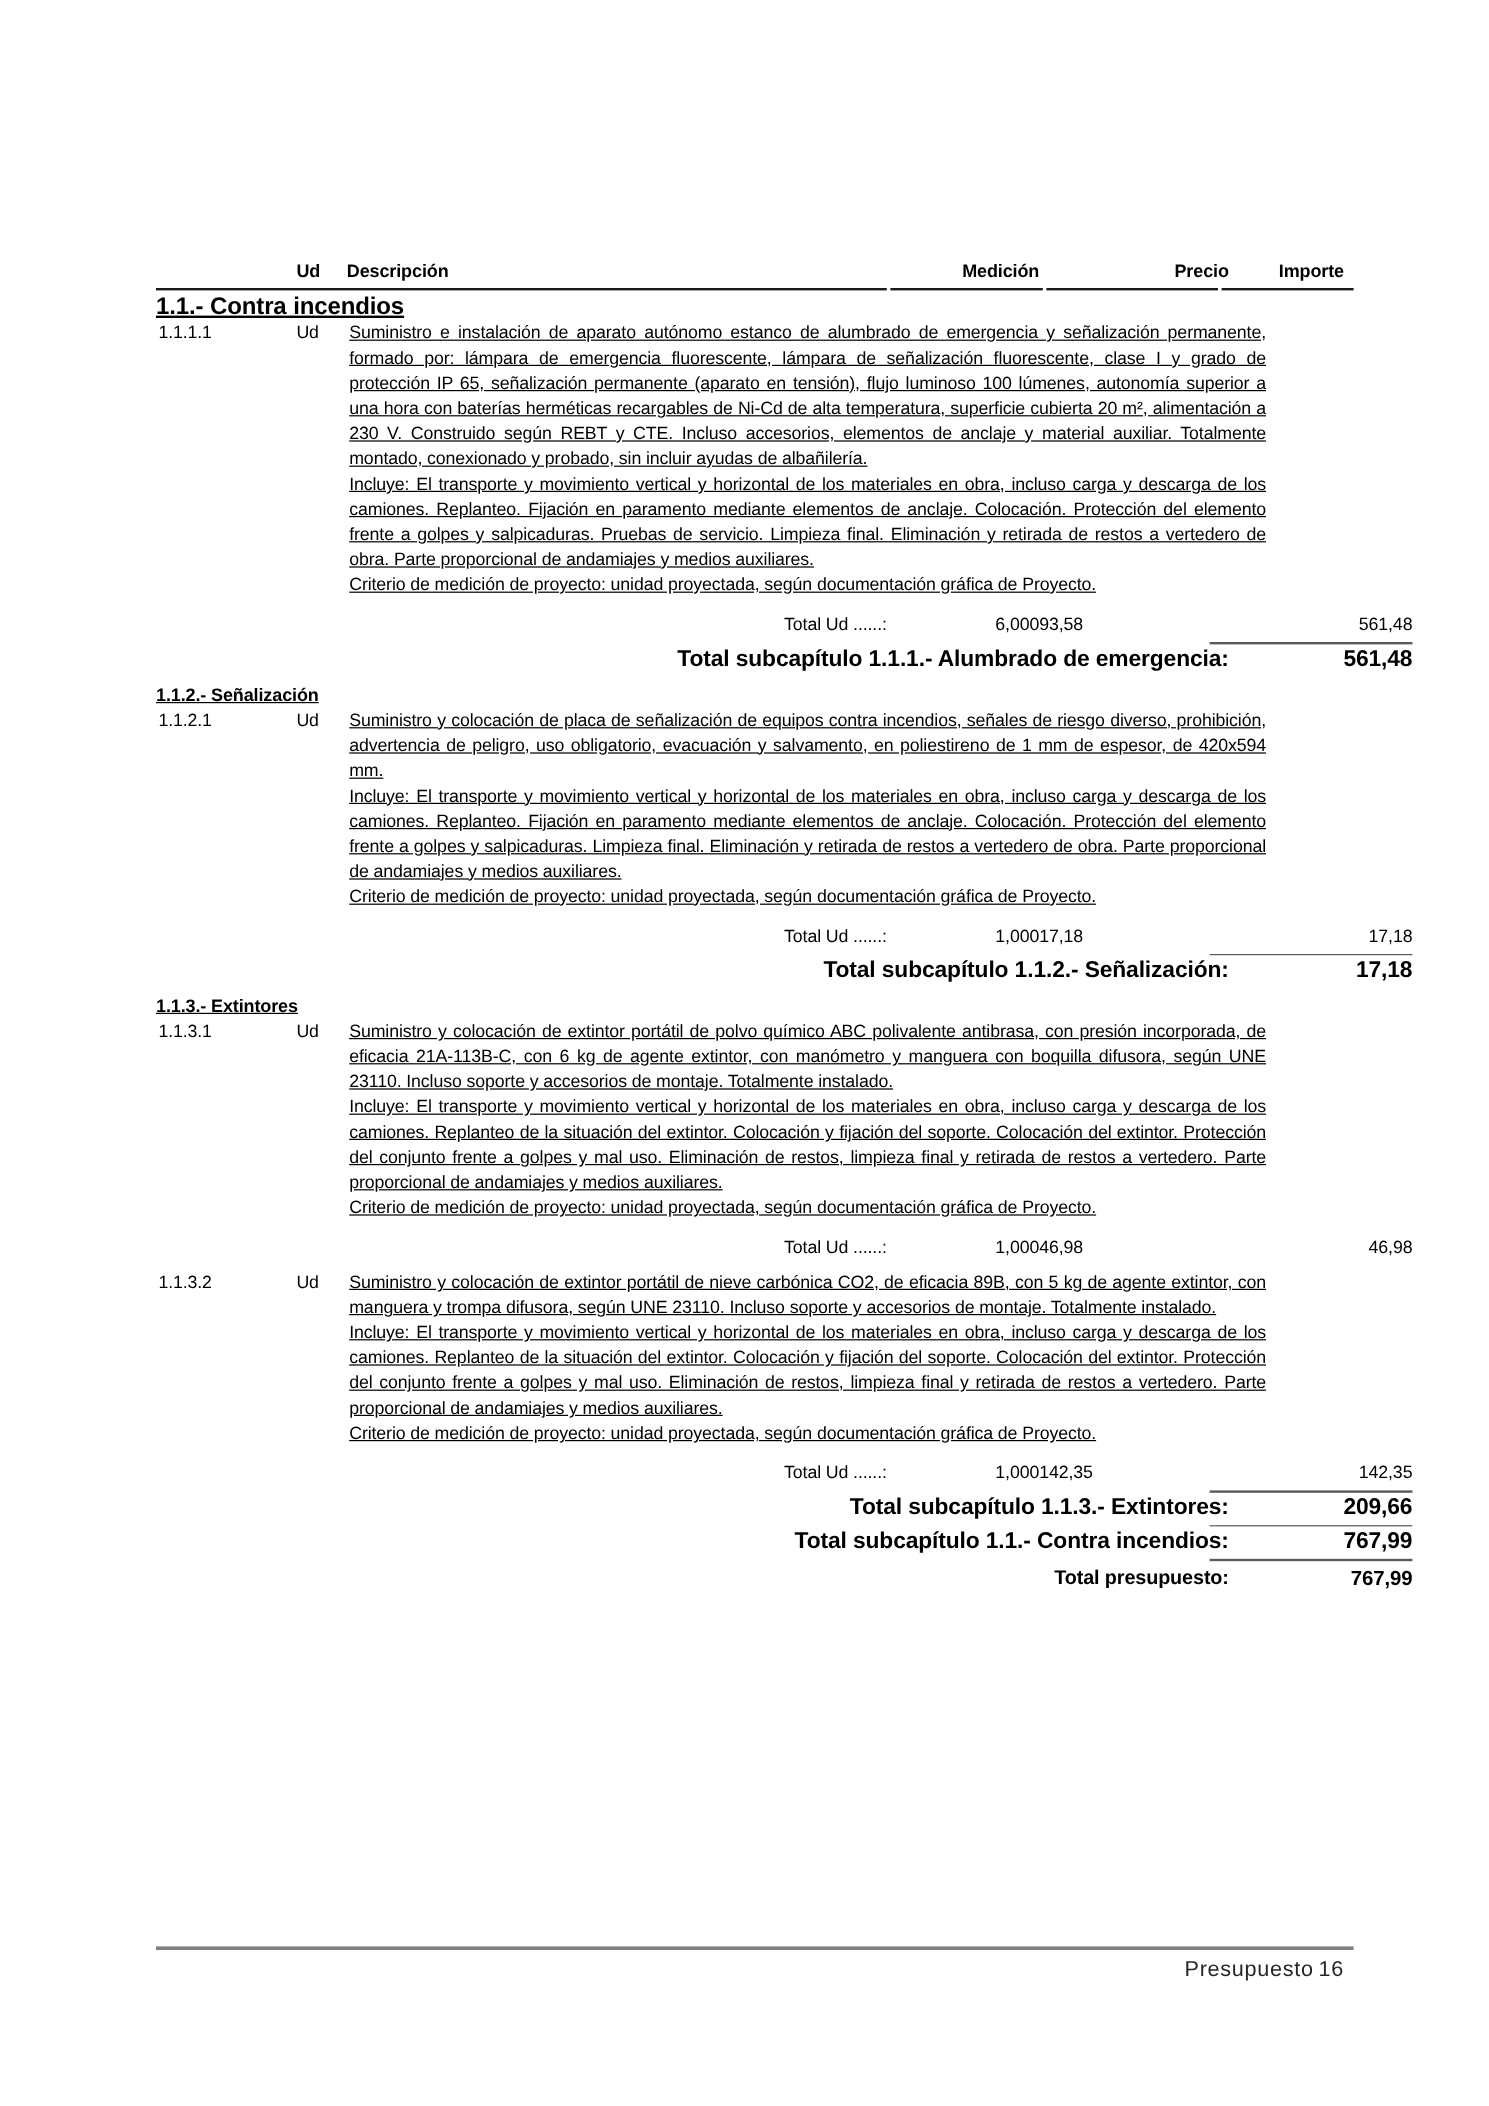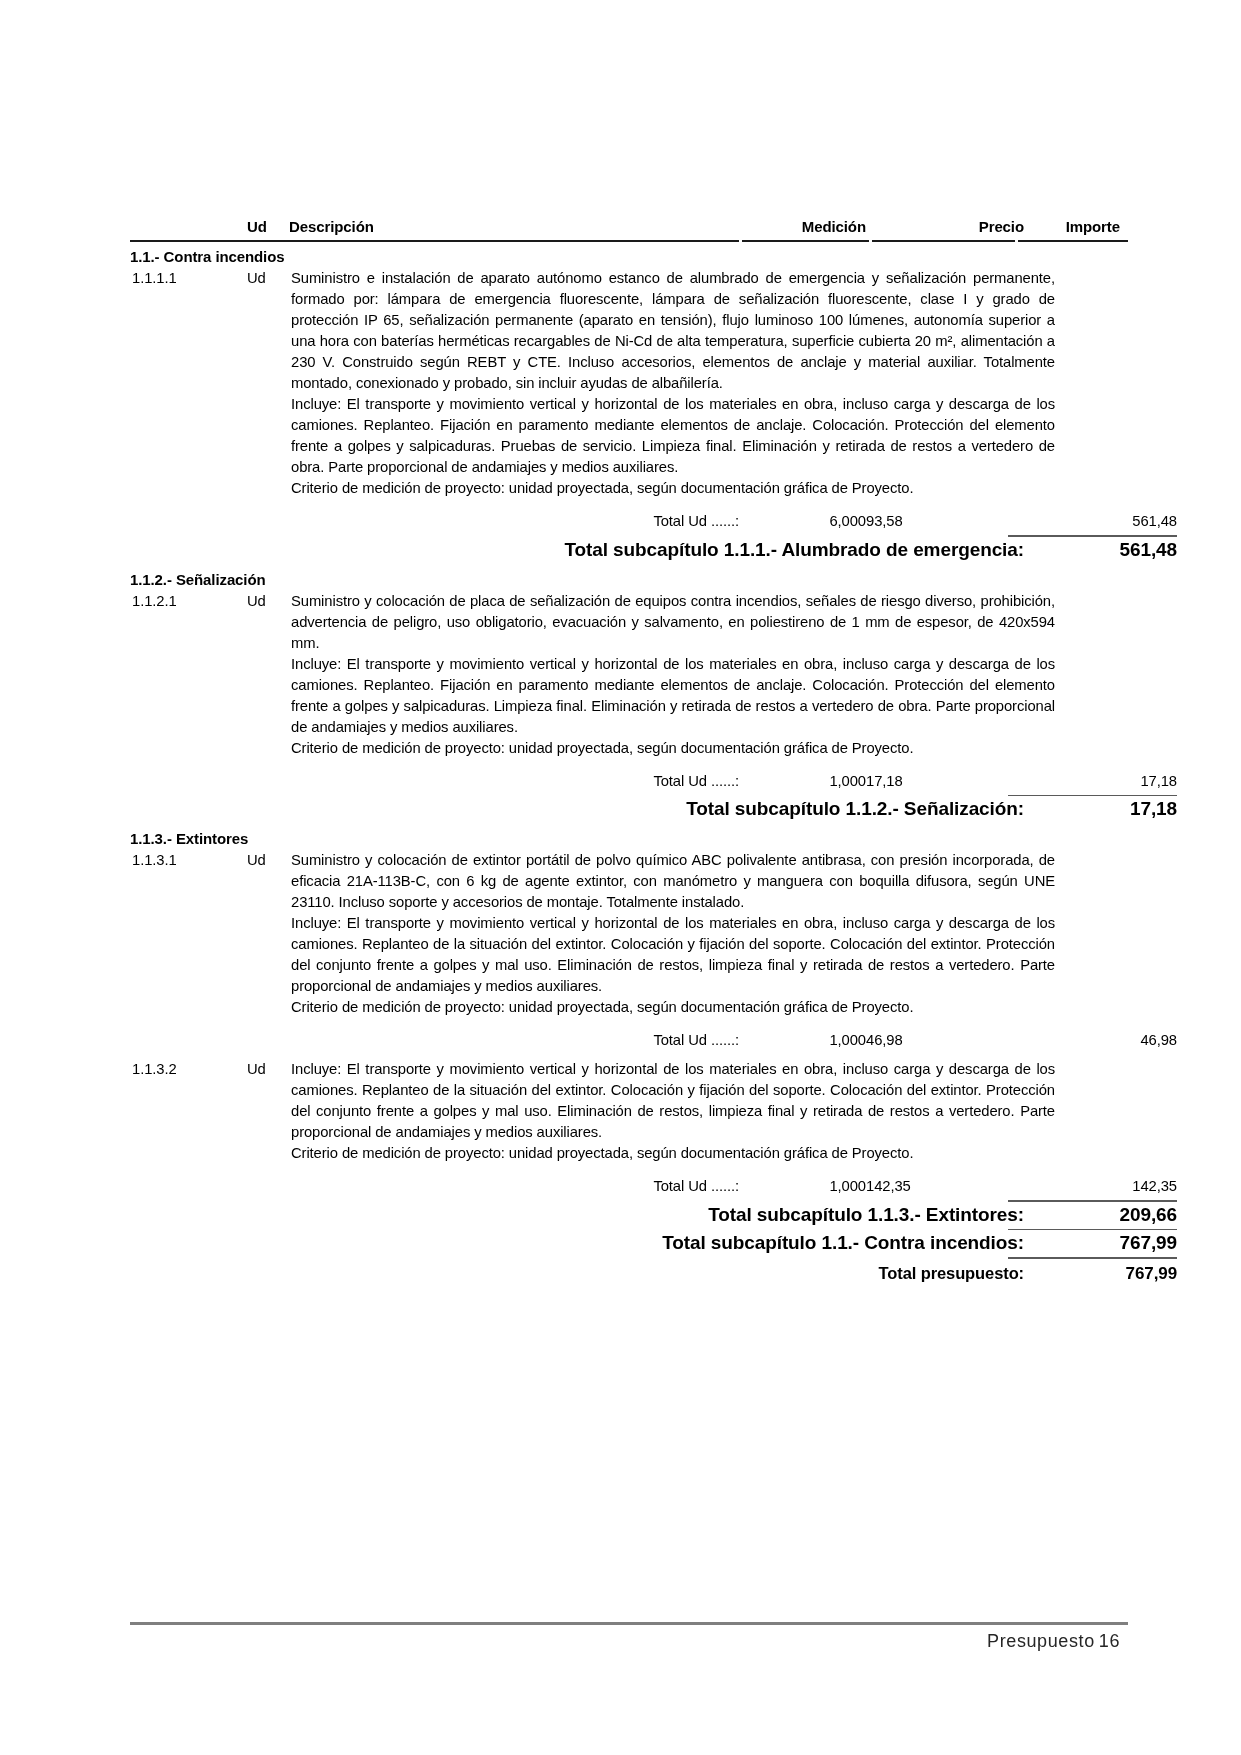--- a/index.html
+++ b/index.html
@@ -1,36 +1,36 @@
 <!DOCTYPE html>
 <html><head>
 <meta charset="utf-8">
 <style>
   html,body{margin:0;padding:0;}
   body{
     width:1241px;height:1755px;position:relative;background:#ffffff;
     font-family:"Liberation Sans", sans-serif;color:#000;
     -webkit-font-smoothing:antialiased;
   }
-  .content{position:absolute;left:130px;top:216px;width:1047px;font-size:14.8px;line-height:21px;letter-spacing:-0.1px;}
+  .content{position:absolute;left:130px;top:216px;width:1047px;font-size:14.8px;line-height:21px;letter-spacing:-0.1px;text-decoration:underline;}
 
   
   .hdr-row{position:relative;height:22px;font-weight:bold;font-size:15px;}
   .hdr-row span{position:absolute;top:0;}
   .h-ud{left:117px;width:42px;}
   .h-desc{left:159px;}
   .h-med{left:606px;width:130px;text-align:right;}
   .h-pre{left:766px;width:128px;text-align:right;}
   .h-imp{left:860px;width:130px;text-align:right;}
   .hdr-line{display:flex;margin-top:2px;height:2px;}
   .hdr-line i{display:block;height:1.6px;background:#1a1a1a;}
   .hdr-line .g{width:3px;background:transparent;}
   .seg1{width:609px;} .seg2{width:127px;} .seg3{width:143px;} .seg4{width:110px;}
 
-  .chapter{margin-top:4px;font-weight:bold;font-size:15px;}
+  .chapter{margin-top:4px;font-weight:bold;font-size:20px;}
   .subchapter{margin-top:5px;font-weight:bold;font-size:15px;}
 
   .item{position:relative;margin-top:1px;}
   .item .code{position:absolute;left:2px;top:0;}
   .item .unit{position:absolute;left:117px;top:0;}
   .item .desc{margin-left:161px;width:764px;}
   .item .desc p{margin:0;text-align:justify;}
 
   .total-row{position:relative;height:21px;margin-top:12px;}
   .total-row span{position:absolute;top:0;}
@@ -143,20 +143,21 @@
     <span class="t-label">Total Ud ......:</span>
     <span class="t-med">1,000</span>
     <span class="t-pre">46,98</span>
     <span class="t-imp">46,98</span>
   </div>
 
   <div class="item gap-item">
     <span class="code">1.1.3.2</span>
     <span class="unit">Ud</span>
     <div class="desc">
+      <p>Suministro y colocación de extintor portátil de nieve carbónica CO2, de eficacia 89B, con 5 kg de agente extintor, con manguera y trompa difusora, según UNE 23110. Incluso soporte y accesorios de montaje. Totalmente instalado.</p>
       <p>Incluye: El transporte y movimiento vertical y horizontal de los materiales en obra, incluso carga y descarga de los camiones. Replanteo de la situación del extintor. Colocación y fijación del soporte. Colocación del extintor. Protección del conjunto frente a golpes y mal uso. Eliminación de restos, limpieza final y retirada de restos a vertedero. Parte proporcional de andamiajes y medios auxiliares.</p>
       <p>Criterio de medición de proyecto: unidad proyectada, según documentación gráfica de Proyecto.</p>
     </div>
   </div>
   <div class="total-row">
     <span class="t-label">Total Ud ......:</span>
     <span class="t-med">1,000</span>
     <span class="t-pre">142,35</span>
     <span class="t-imp">142,35</span>
   </div>

